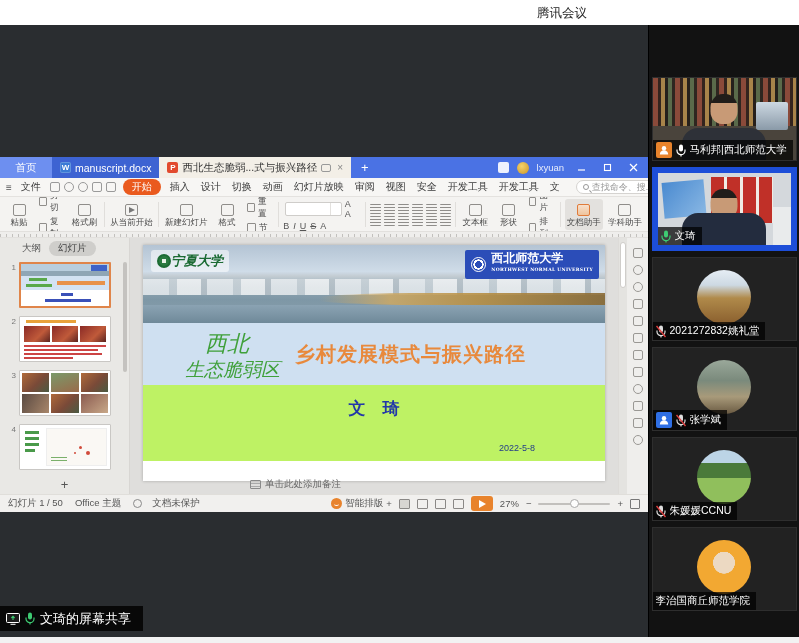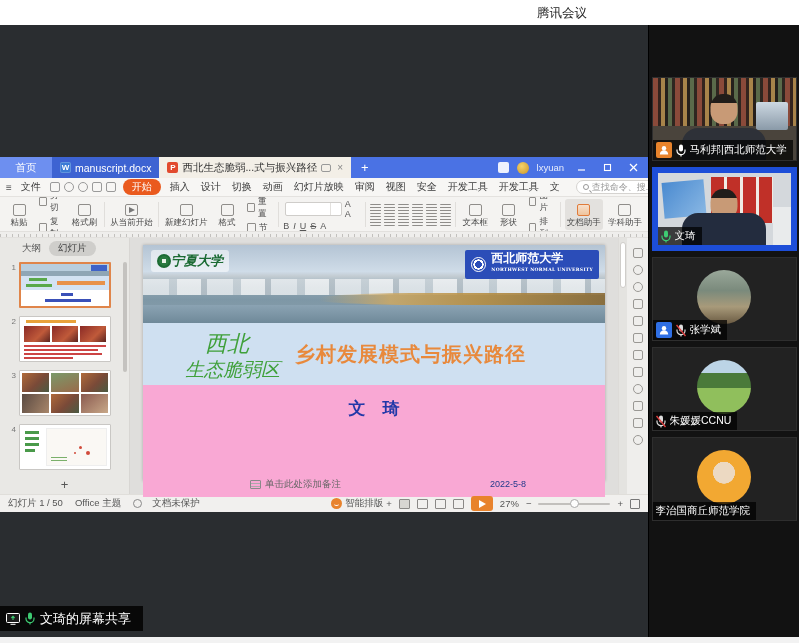--- a/index.html
+++ b/index.html
@@ -135,24 +135,24 @@
   .logoL .em { width:14px; height:14px; border-radius:50%; border:2px solid #1c6b34; background:radial-gradient(circle,#e8f2e8 30%, #2a7a40 31%); }
   .logoL .nm { font-size:13px; color:#1c6b34; font-weight:bold; font-style:italic; font-family:"DejaVu Serif", serif; }
   .logoR { position:absolute; right:6px; top:5px; background:#2b4db8; color:#fff; border-radius:2px; padding:2px 6px 3px; display:flex; align-items:center; gap:5px; }
   .logoR .em { width:15px; height:15px; border-radius:50%; border:1.5px solid #fff; background:radial-gradient(circle,#2b4db8 35%, #fff 36% 55%, #2b4db8 56%); }
   .logoR .nm { font-size:12px; font-weight:bold; font-family:"DejaVu Serif", serif; line-height:12px; }
   .logoR .en { font-size:4.5px; letter-spacing:.3px; display:block; }
   .sband { position:relative; height:62px; background:#cfe0f1; }
   .reg1 { position:absolute; left:62px; top:6px; font-size:22px; color:#3fa03a; font-style:italic; font-family:"DejaVu Serif", serif; }
   .reg2 { position:absolute; left:42px; top:34px; font-size:19px; color:#3fa03a; font-style:italic; font-family:"DejaVu Serif", serif; }
   .stitle { position:absolute; left:152px; top:18px; font-size:20px; font-weight:bold; color:#e8893c; letter-spacing:1px; }
-  .sbody { position:relative; height:112px; background:#f9a8d4; }
+  .sbody { position:relative; height:76px; background:#bef264; }
   .sauthor { position:absolute; left:0; right:0; top:12px; text-align:center; font-size:17px; font-weight:bold; color:#2238a8; font-family:"DejaVu Serif", serif; }
   .sdept { position:absolute; left:0; right:0; top:44px; text-align:center; font-size:14px; font-weight:bold; color:#2a44c0; }
-  .sdate { position:absolute; right:79px; bottom:8px; font-size:9px; color:#223a8a;margin-top:44px; }
+  .sdate { position:absolute; right:70px; bottom:8px; font-size:9px; color:#223a8a;margin-top:44px; }
 
   
   .rail { width:30px; background:#efeeec; border-left:1px solid #dddbd8; position:relative; display:flex; }
   .vtrack { width:8px; background:#e4e3e0; position:relative; }
   .vthumb { position:absolute; left:1px; top:4px; width:6px; height:46px; background:#fff; border:1px solid #cfcdca; border-radius:3px; }
   .ricons { flex:1; display:flex; flex-direction:column; align-items:center; gap:7px; padding-top:10px; }
   .ric { width:10px; height:10px; border:1px solid #9a9894; border-radius:2px; }
   .ric.rd { border-radius:50%; }
 
   
@@ -625,20 +625,34 @@
             <svg width="10" height="13" viewBox="0 0 10 13">
               <rect x="3" y="0.5" width="4" height="7" rx="2" fill="currentColor"></rect>
               <path d="M1 5.5v1.2a4 4 0 0 0 8 0V5.5" fill="none" stroke="currentColor" stroke-width="1.2"></path>
               <line x1="5" y1="10.7" x2="5" y2="12.5" stroke="currentColor" stroke-width="1.2"></line>
             </svg>
           </span>
         <span class="nm">文琦</span>
       </div>
     </div>
 
+    <div class="tile avtile">
+      <span class="av mtn"></span>
+      <div class="vlabel">
+        <span class="micwrap" style="color:#ddd">
+            <svg width="10" height="13" viewBox="0 0 10 13">
+              <rect x="3" y="0.5" width="4" height="7" rx="2" fill="currentColor"></rect>
+              <path d="M1 5.5v1.2a4 4 0 0 0 8 0V5.5" fill="none" stroke="currentColor" stroke-width="1.2"></path>
+              <line x1="5" y1="10.7" x2="5" y2="12.5" stroke="currentColor" stroke-width="1.2"></line>
+              <line x1="0.5" y1="1" x2="9.5" y2="12" stroke="#e04040" stroke-width="1.4"></line>
+            </svg>
+          </span>
+        <span class="nm">2021272832姚礼堂</span>
+      </div>
+    </div>
 
     <div class="tile avtile">
       <span class="av river"></span>
       <div class="vlabel">
         <span class="badge member">
             <svg width="10" height="10" viewBox="0 0 10 10">
               <circle cx="5" cy="3.2" r="2.2" fill="#fff"></circle>
               <path d="M0.8 9.5a4.2 4.2 0 0 1 8.4 0z" fill="#fff"></path>
             </svg>
           </span>

